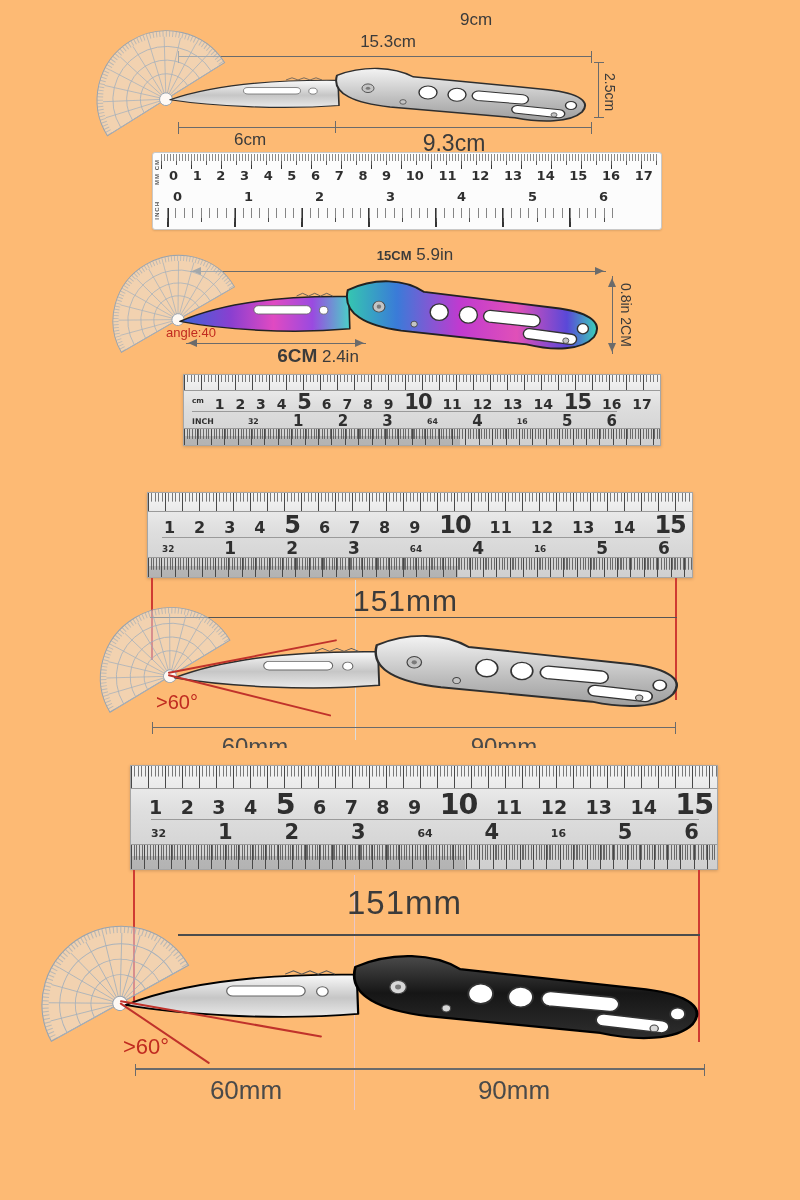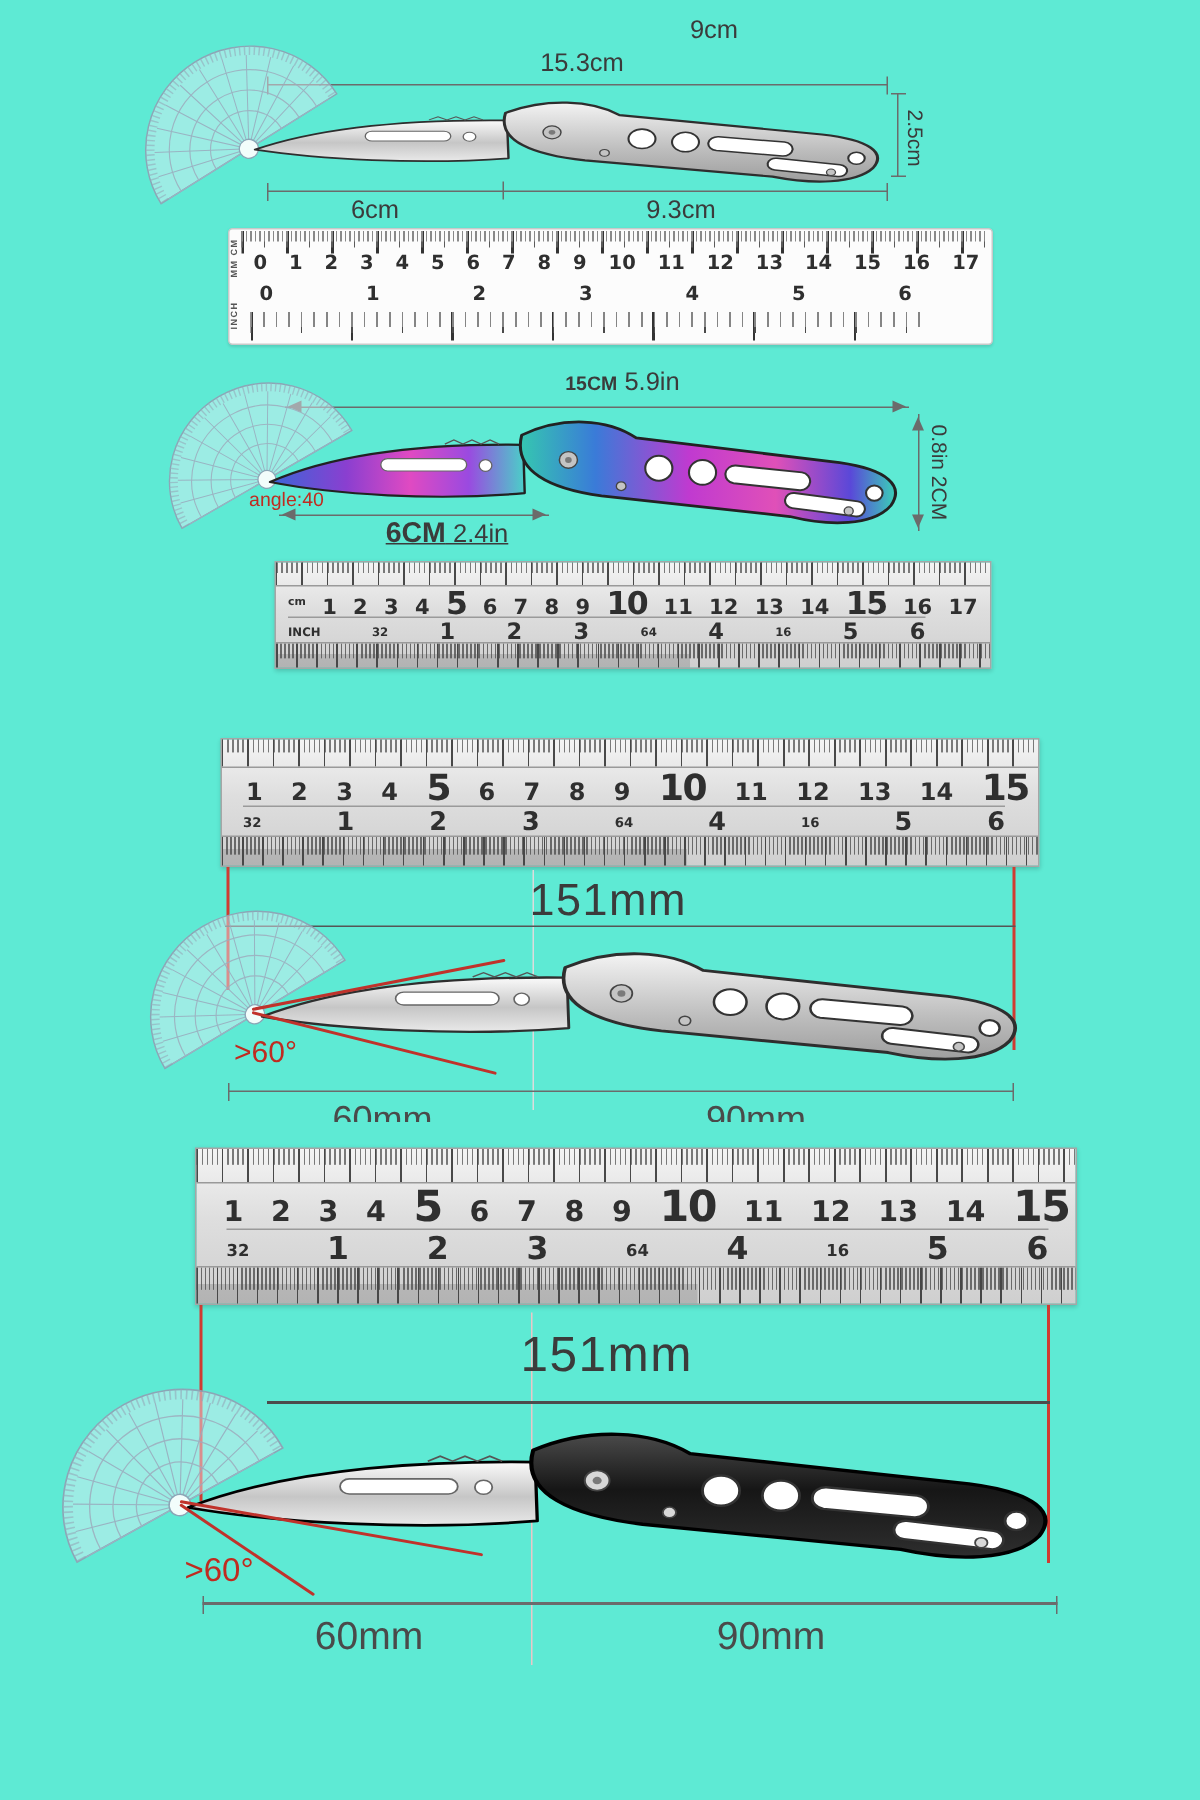--- a/index.html
+++ b/index.html
@@ -1,16 +1,16 @@
 <!DOCTYPE html>
 <html><head>
 <meta charset="utf-8">
 <style>
   html,body{margin:0;padding:0;background:#ffffff;}
-  .canvas{position:relative;width:800px;height:1200px;background:#5eead4;overflow:hidden;
+  .canvas{position:relative;width:800px;height:1200px;background:#fdba74;overflow:hidden;
           font-family:"Liberation Sans",sans-serif;color:#3b3b3b;}
   .sec{position:absolute;left:0;width:800px;}
   .t{position:absolute;text-align:center;color:#3b3b3b;line-height:1.05;}
   .vt{position:absolute;writing-mode:vertical-rl;text-align:center;color:#3b3b3b;}
   .red{color:#c02b20;font-weight:normal;}
   
   .dim{position:absolute;height:0;border-top:1px solid #6b6b6b;}
   .dim2{border-top-width:2px;border-top-color:#4c4c4c;}
   .dim-t::before,.dim-t::after{content:"";position:absolute;top:-6px;width:1px;height:12px;background:#6b6b6b;}
   .dim-t::before{left:0;} .dim-t::after{right:0;}
@@ -136,21 +136,21 @@
     <svg class="knife" viewBox="0 0 430 100" preserveAspectRatio="none" style="left:166px;top:58px;width:430px;height:72px;--blade:url(#g-sb);--handle:url(#g-sh);">
         <use href="#kn"></use>
       </svg>
 
     <div class="dimv dimv-t" style="left:598px;top:62px;height:56px;"></div>
     <div class="vt" style="left:602px;top:63px;height:58px;font-size:14px;">2.5cm</div>
 
     <div class="dim dim-t" style="left:178px;top:127px;width:414px;"></div>
     <div class="tick" style="left:335px;top:121px;width:1px;height:12px;"></div>
     <div class="t" style="left:212px;top:131px;width:76px;font-size:17px;">6cm</div>
-    <div class="t" style="left:398px;top:131px;width:112px;font-size:17px;">9.3cm</div>
+    <div class="t" style="left:398px;top:131px;width:112px;font-size:23px;">9.3cm</div>
 
     <div class="ruler ruler-white" style="left:152px;top:152px;width:510px;height:78px;">
       <div class="unitlbl" style="left:1px;top:6px;">MM CM</div>
       <div class="strip mmticks" style="left:8px;right:3px;top:1px;height:15px;"></div>
       <div class="marks r1num" style="left:16px;right:8px;top:15px;height:18px;">
           <span>0</span>
           <span>1</span>
           <span>2</span>
           <span>3</span>
           <span>4</span>
@@ -191,21 +191,21 @@
 
     <svg class="prot" style="left:108px;top:-19px;width:140px;height:105px;transform:rotate(-30deg);transform-origin:50% 94%;">
         <use href="#prot"></use>
       </svg>
     <svg class="knife" viewBox="0 0 430 100" preserveAspectRatio="none" style="left:176px;top:28px;width:432px;height:92px;--blade:url(#g-rb);--handle:url(#g-rh);--line:#222;">
         <use href="#kn"></use>
       </svg>
 
     <div class="t red" style="left:156px;top:86px;width:70px;font-size:13px;">angle:40</div>
     <div class="dim dim-a" style="left:186px;top:103px;width:180px;"></div>
-    <div class="t" style="left:228px;top:106px;width:140px;font-size:17px;text-decoration:underline;">
+    <div class="t" style="left:248px;top:106px;width:140px;font-size:17px;">
       <b style="font-size:19px;">6CM</b>
       <span>2.4in</span>
     </div>
     <div class="dimv dimv-a" style="left:612px;top:36px;height:78px;"></div>
     <div class="vt" style="left:618px;top:28px;height:94px;font-size:14px;">0.8in 2CM</div>
 
     <div class="ruler ruler-steel" style="left:183px;top:134px;width:478px;height:72px;">
       <div class="strip rs-top" style="left:0;right:0;top:0;height:15px;"></div>
       <div class="marks r2cm" style="left:8px;right:8px;top:15px;height:20px;">
           <span class="xs">cm</span>

